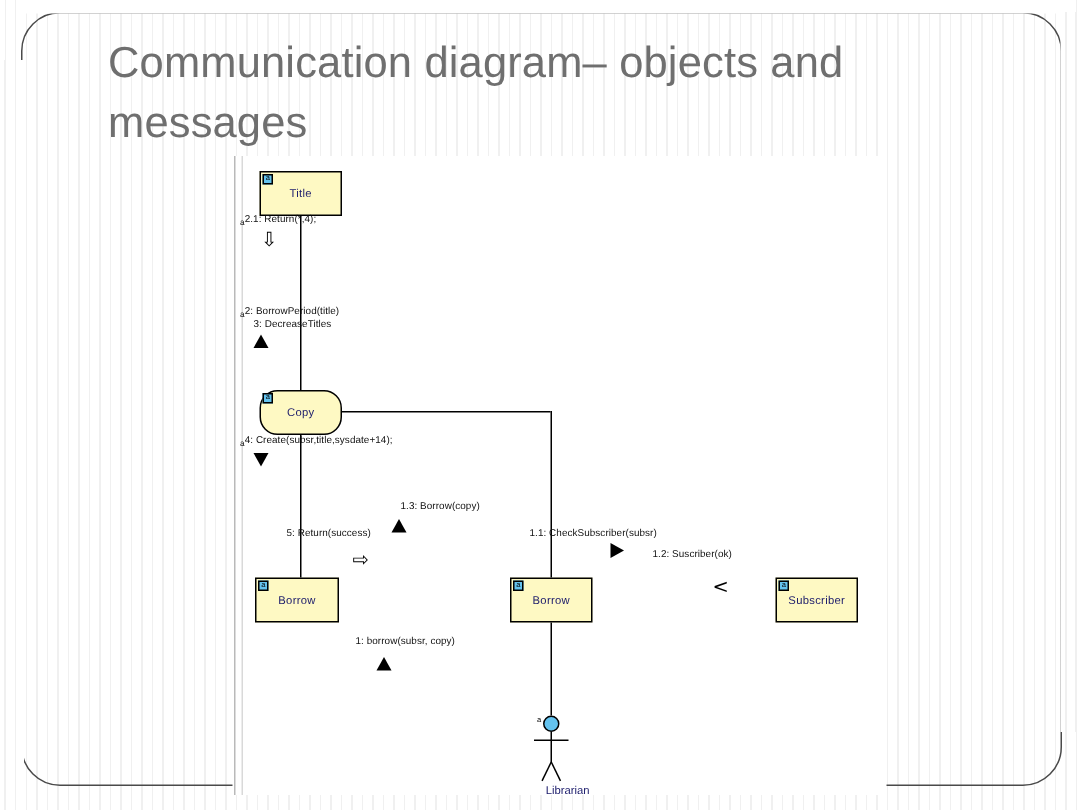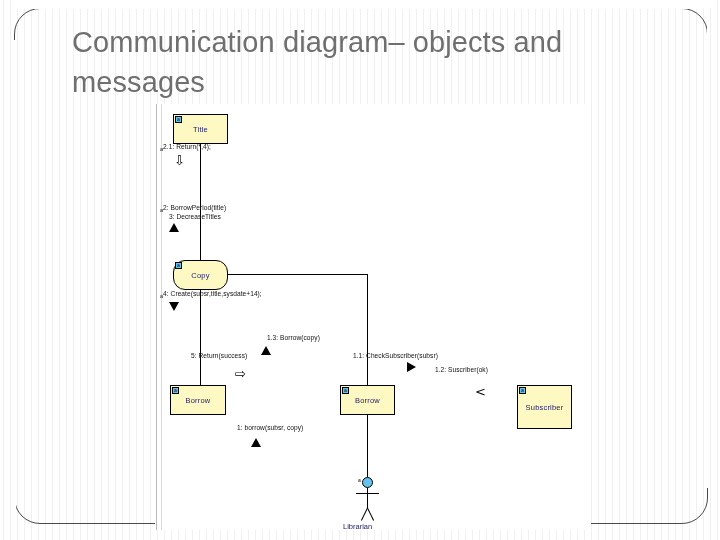--- a/index.html
+++ b/index.html
@@ -149,21 +149,21 @@
   #actor-marker{
     position:absolute;
     font-size:5px;color:#000;line-height:5px;
   }
   #actor-body{position:absolute;width:1px;background:#000;}
   #actor-arms{position:absolute;height:1px;background:#000;}
   .actor-leg{
     position:absolute;width:1px;background:#000;transform-origin:top center;
   }
   #actor-label{
-    position:absolute;text-align:left;
+    position:absolute;text-align:right;
     font-size:7.5px;color:#1b1b6b;white-space:nowrap;
   }
 </style>
 </head>
 <body>
 
 <div id="slide">
 
   <div id="frame-border"></div>
   <div id="frame-mask-top"></div>
@@ -189,21 +189,21 @@
     <div class="objbox" style="left:15px;top:281px;width:56px;height:30px;">
       <div class="corner">a</div>
       <div class="lbl">Borrow</div>
     </div>
 
     <div class="objbox" style="left:185px;top:281px;width:55px;height:30px;">
       <div class="corner">a</div>
       <div class="lbl">Borrow</div>
     </div>
 
-    <div class="objbox" style="left:362px;top:281px;width:55px;height:44px;padding-left:32px;">
+    <div class="objbox" style="left:362px;top:281px;width:55px;height:30px;padding-left:32px;">
       <div class="corner">a</div>
       <div class="lbl">Subscriber</div>
     </div>
 
     <div class="ln v" style="left:45px;top:40px;height:116px;"></div>
 
     <div class="ln v" style="left:45px;top:186px;height:95px;"></div>
 
     <div class="ln h" style="left:73px;top:170px;width:139px;"></div>
     <div class="ln v" style="left:212px;top:170px;height:111px;"></div>

